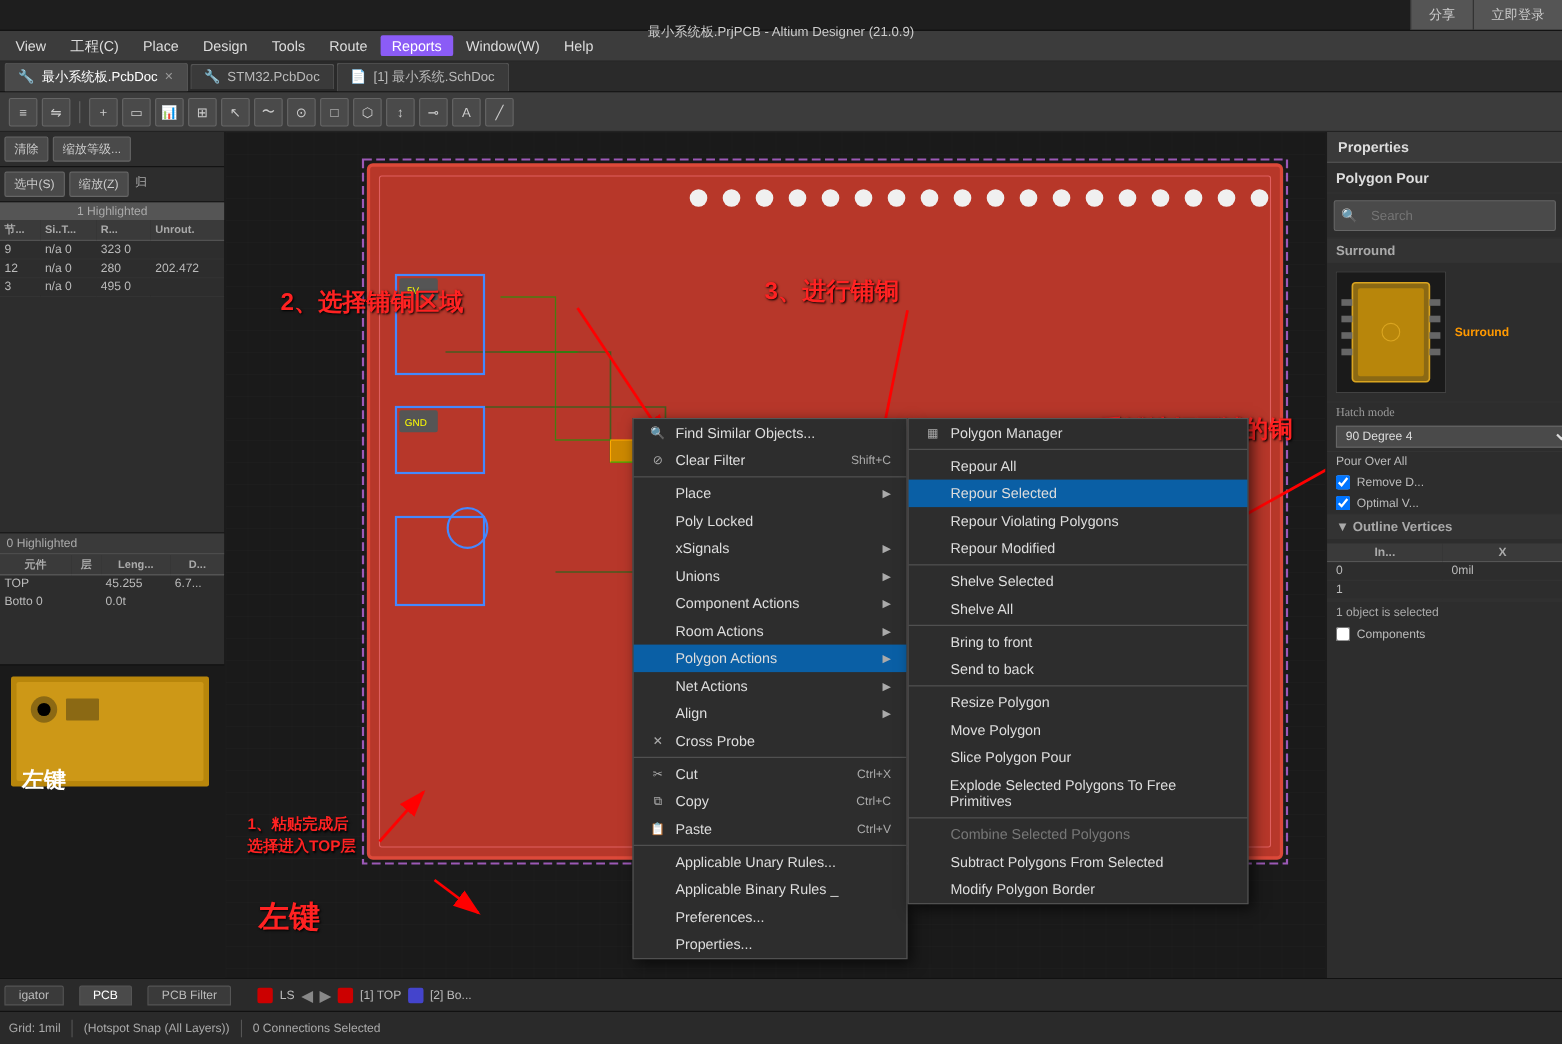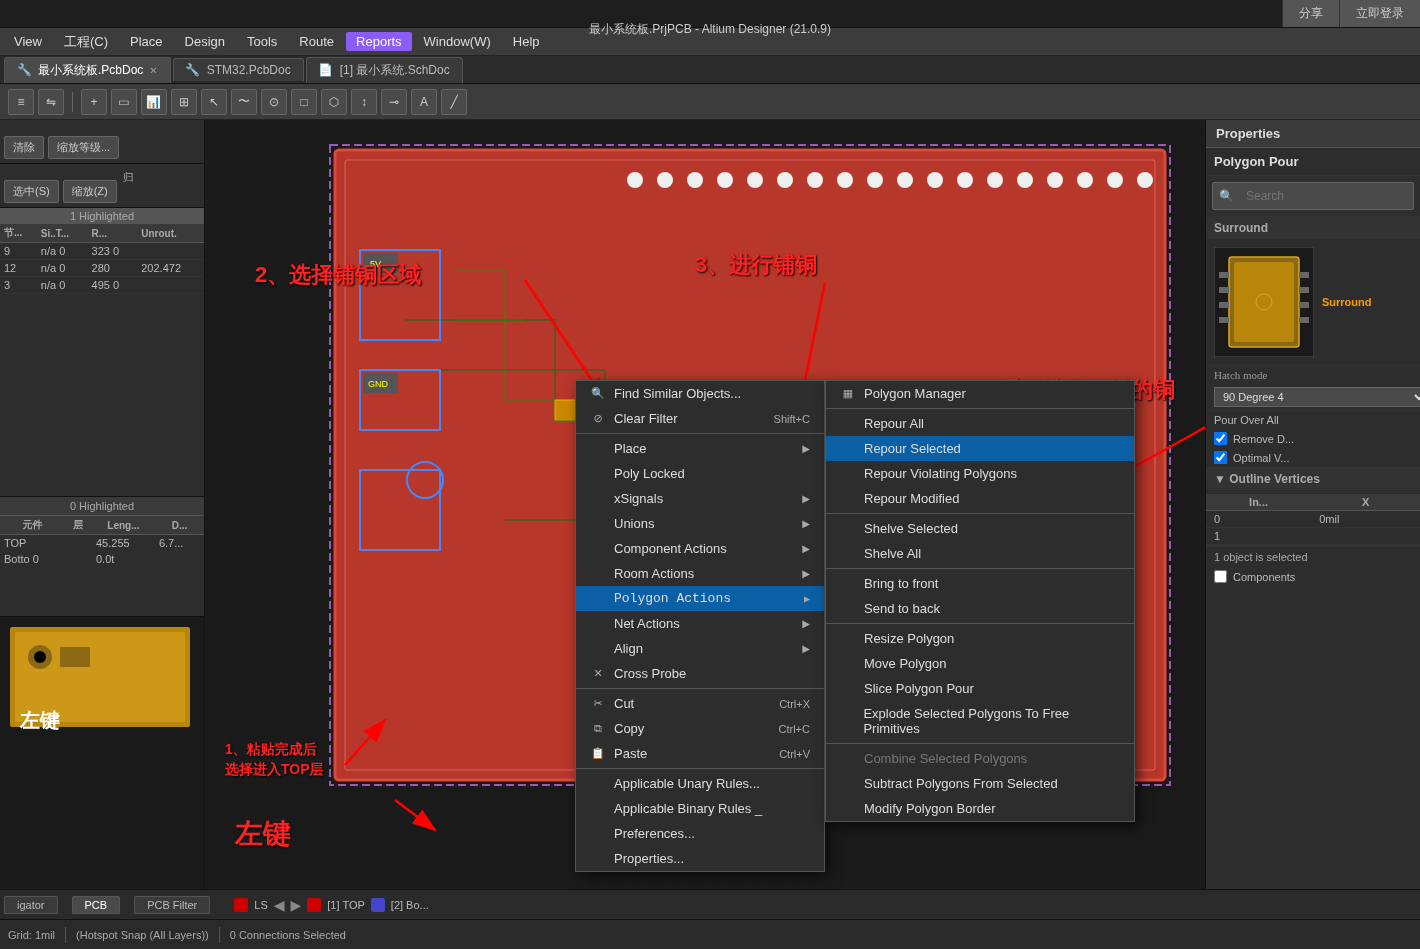--- a/index.html
+++ b/index.html
@@ -140,21 +140,20 @@
       padding: 3px 8px;
       font-size: 11px;
       background: #4a4a4a;
       border: 1px solid #666;
       color: #ccc;
       cursor: pointer;
       border-radius: 2px;
       display: flex;
       align-items: center;
       gap: 4px;
-      margin-top: 12px;
     }
     .highlighted-badge {
       background: #555;
       padding: 2px 6px;
       font-size: 11px;
       color: #aaa;
       text-align: center;
     }
     .net-table {
       flex: 1;
@@ -183,21 +182,21 @@
       border-top: 1px solid #111;
       height: 120px;
     }
     .panel-header {
       background: #3a3a3a;
       padding: 3px 6px;
       font-size: 11px;
       color: #aaa;
       border-bottom: 1px solid #555;
       display: flex;
-      justify-content: center;
+      justify-content: flex-start;
     }
     .comp-table {
       overflow-y: auto;
       height: 95px;
     }
     .comp-table table {
       width: 100%;
       font-size: 11px;
       border-collapse: collapse;
     }
@@ -387,21 +386,21 @@
     .large-annot {
       position: absolute;
       font-size: 22px;
       font-weight: bold;
       color: #ff2222;
       text-shadow: 1px 1px 2px #000;
       pointer-events: none;
     }
 
     
-    .ctx-item.polygon-actions-item { background: #0a5fa5; font-family: Liberation Mono, monospace; }
+    .ctx-item.polygon-actions-item { background: #0a5fa5; }
 
     
     .ctx-sub-highlighted { background: #0a5fa5 !important; }
   </style>
 </head>
 <body>
 
 <div id="title-bar">
   <span class="title-text">最小系统板.PrjPCB - Altium Designer (21.0.9)</span>
   <div class="top-right-buttons">

